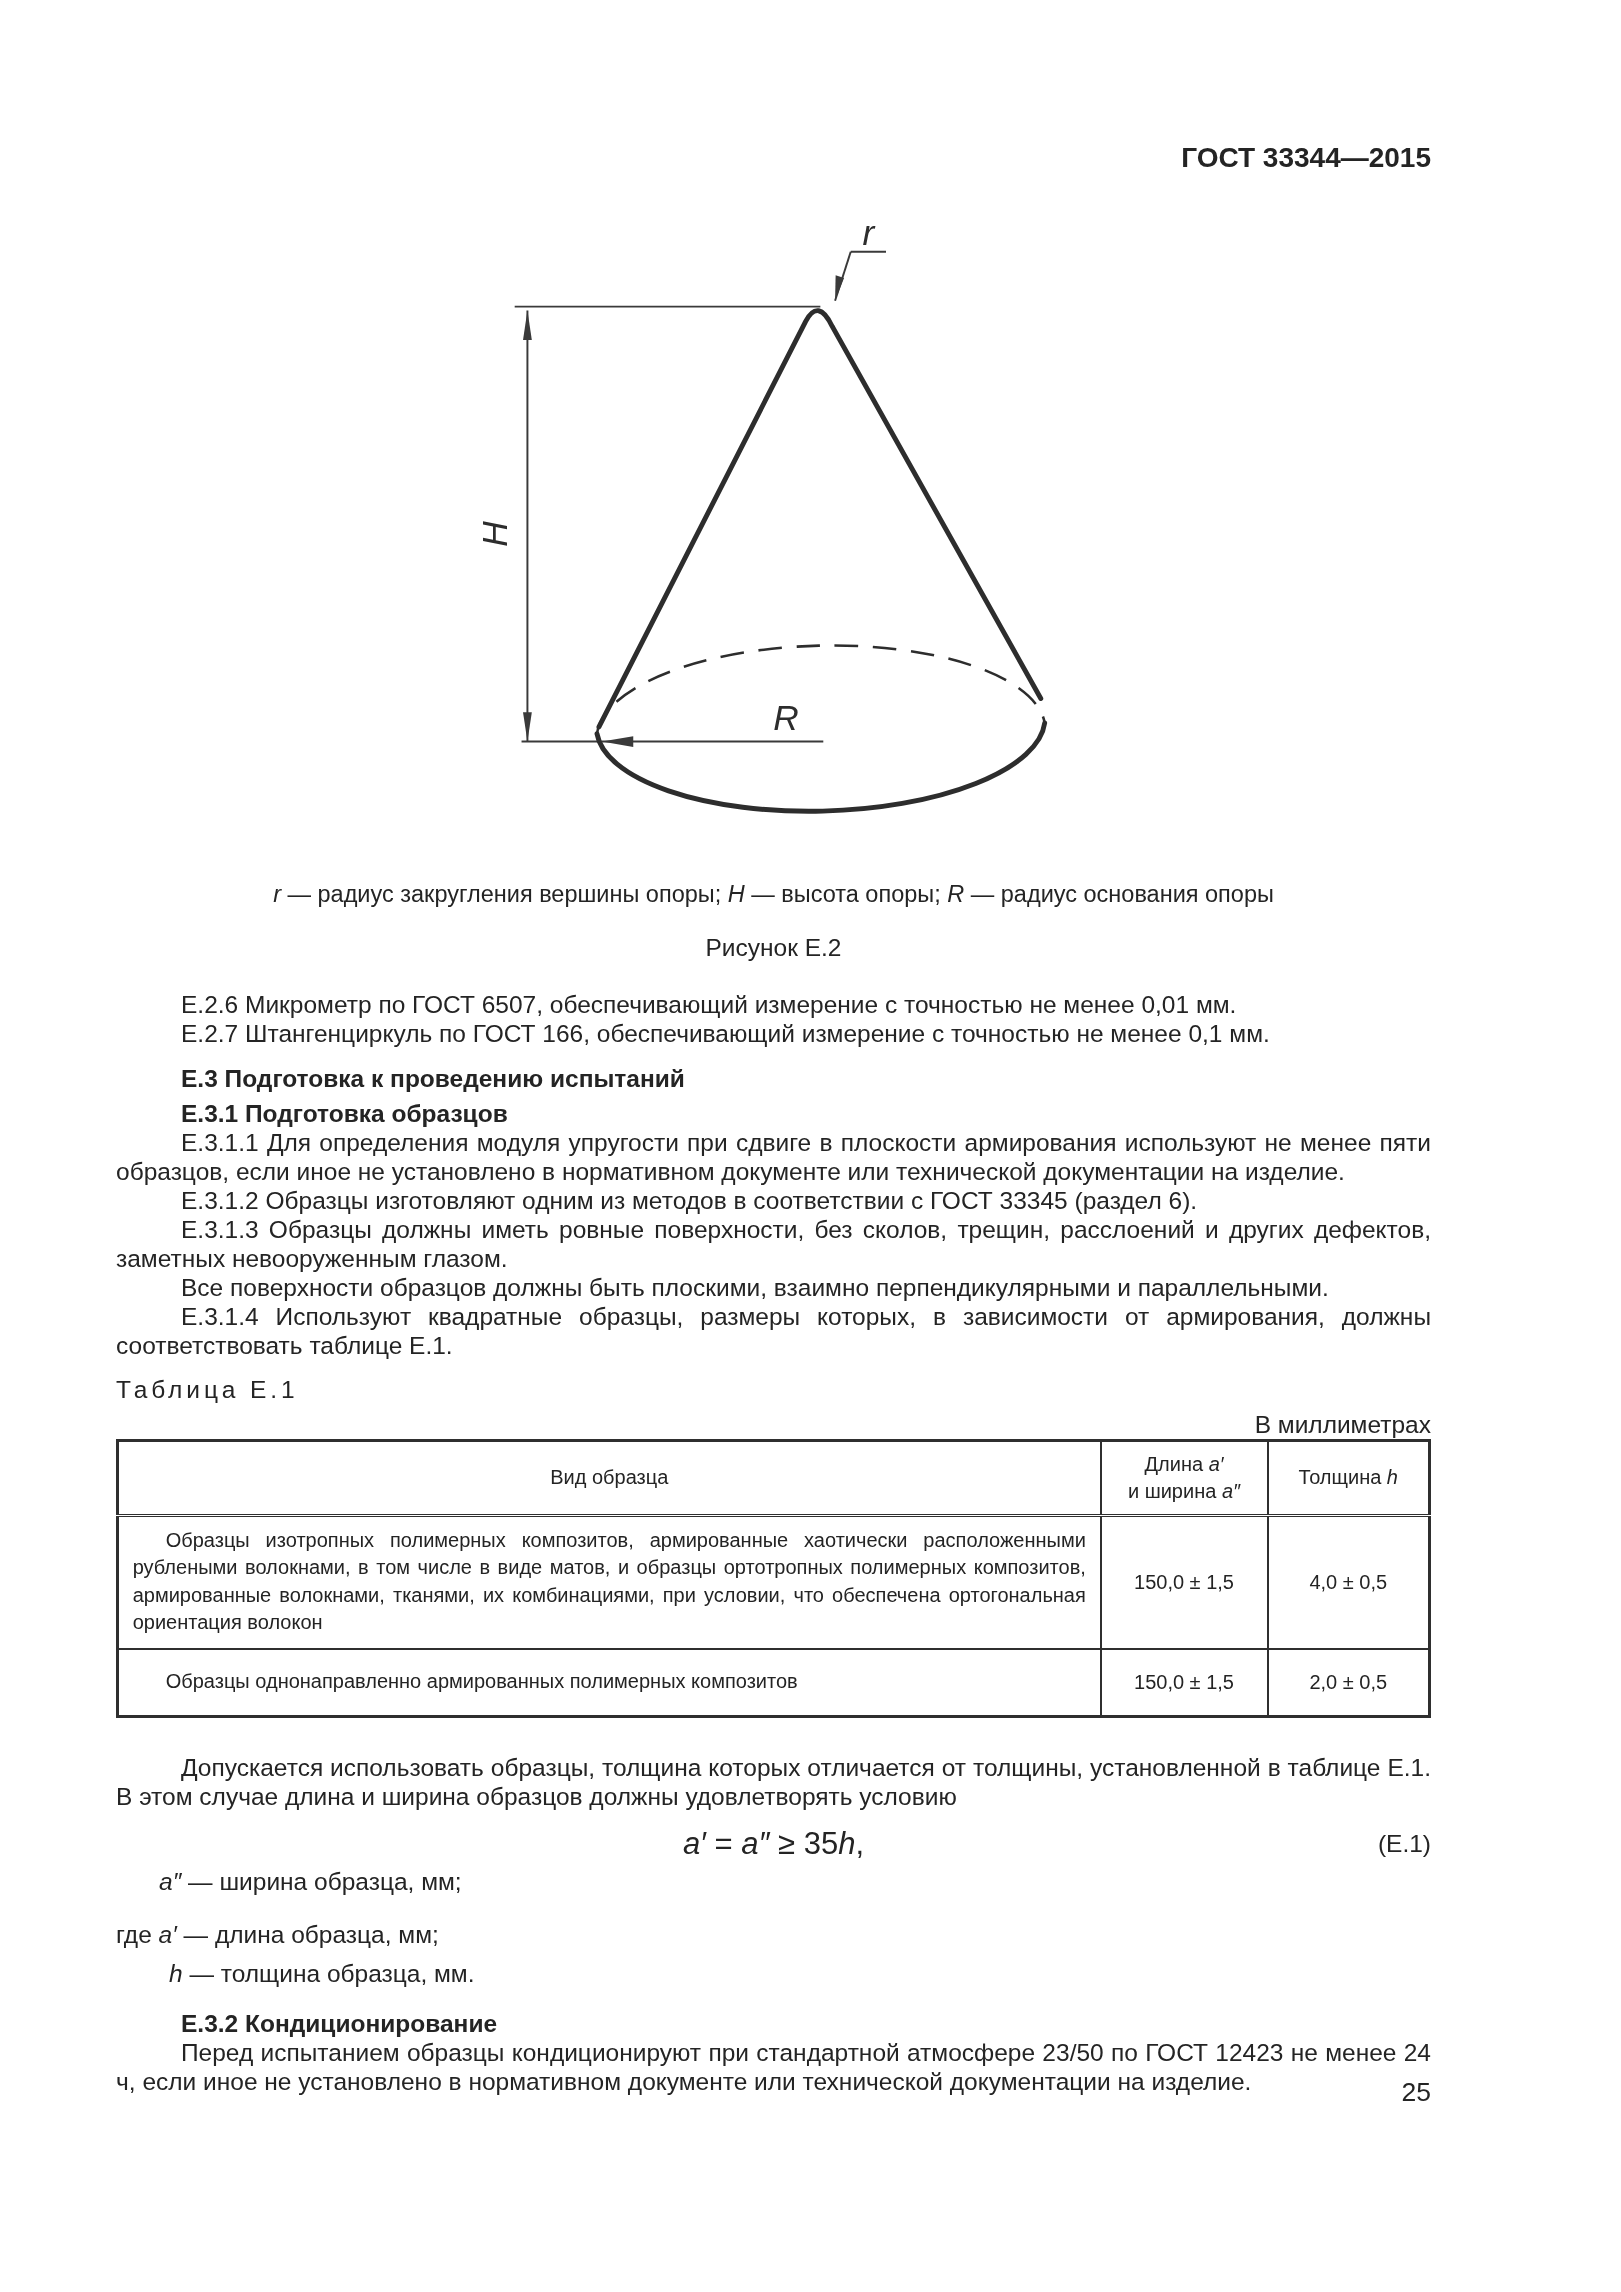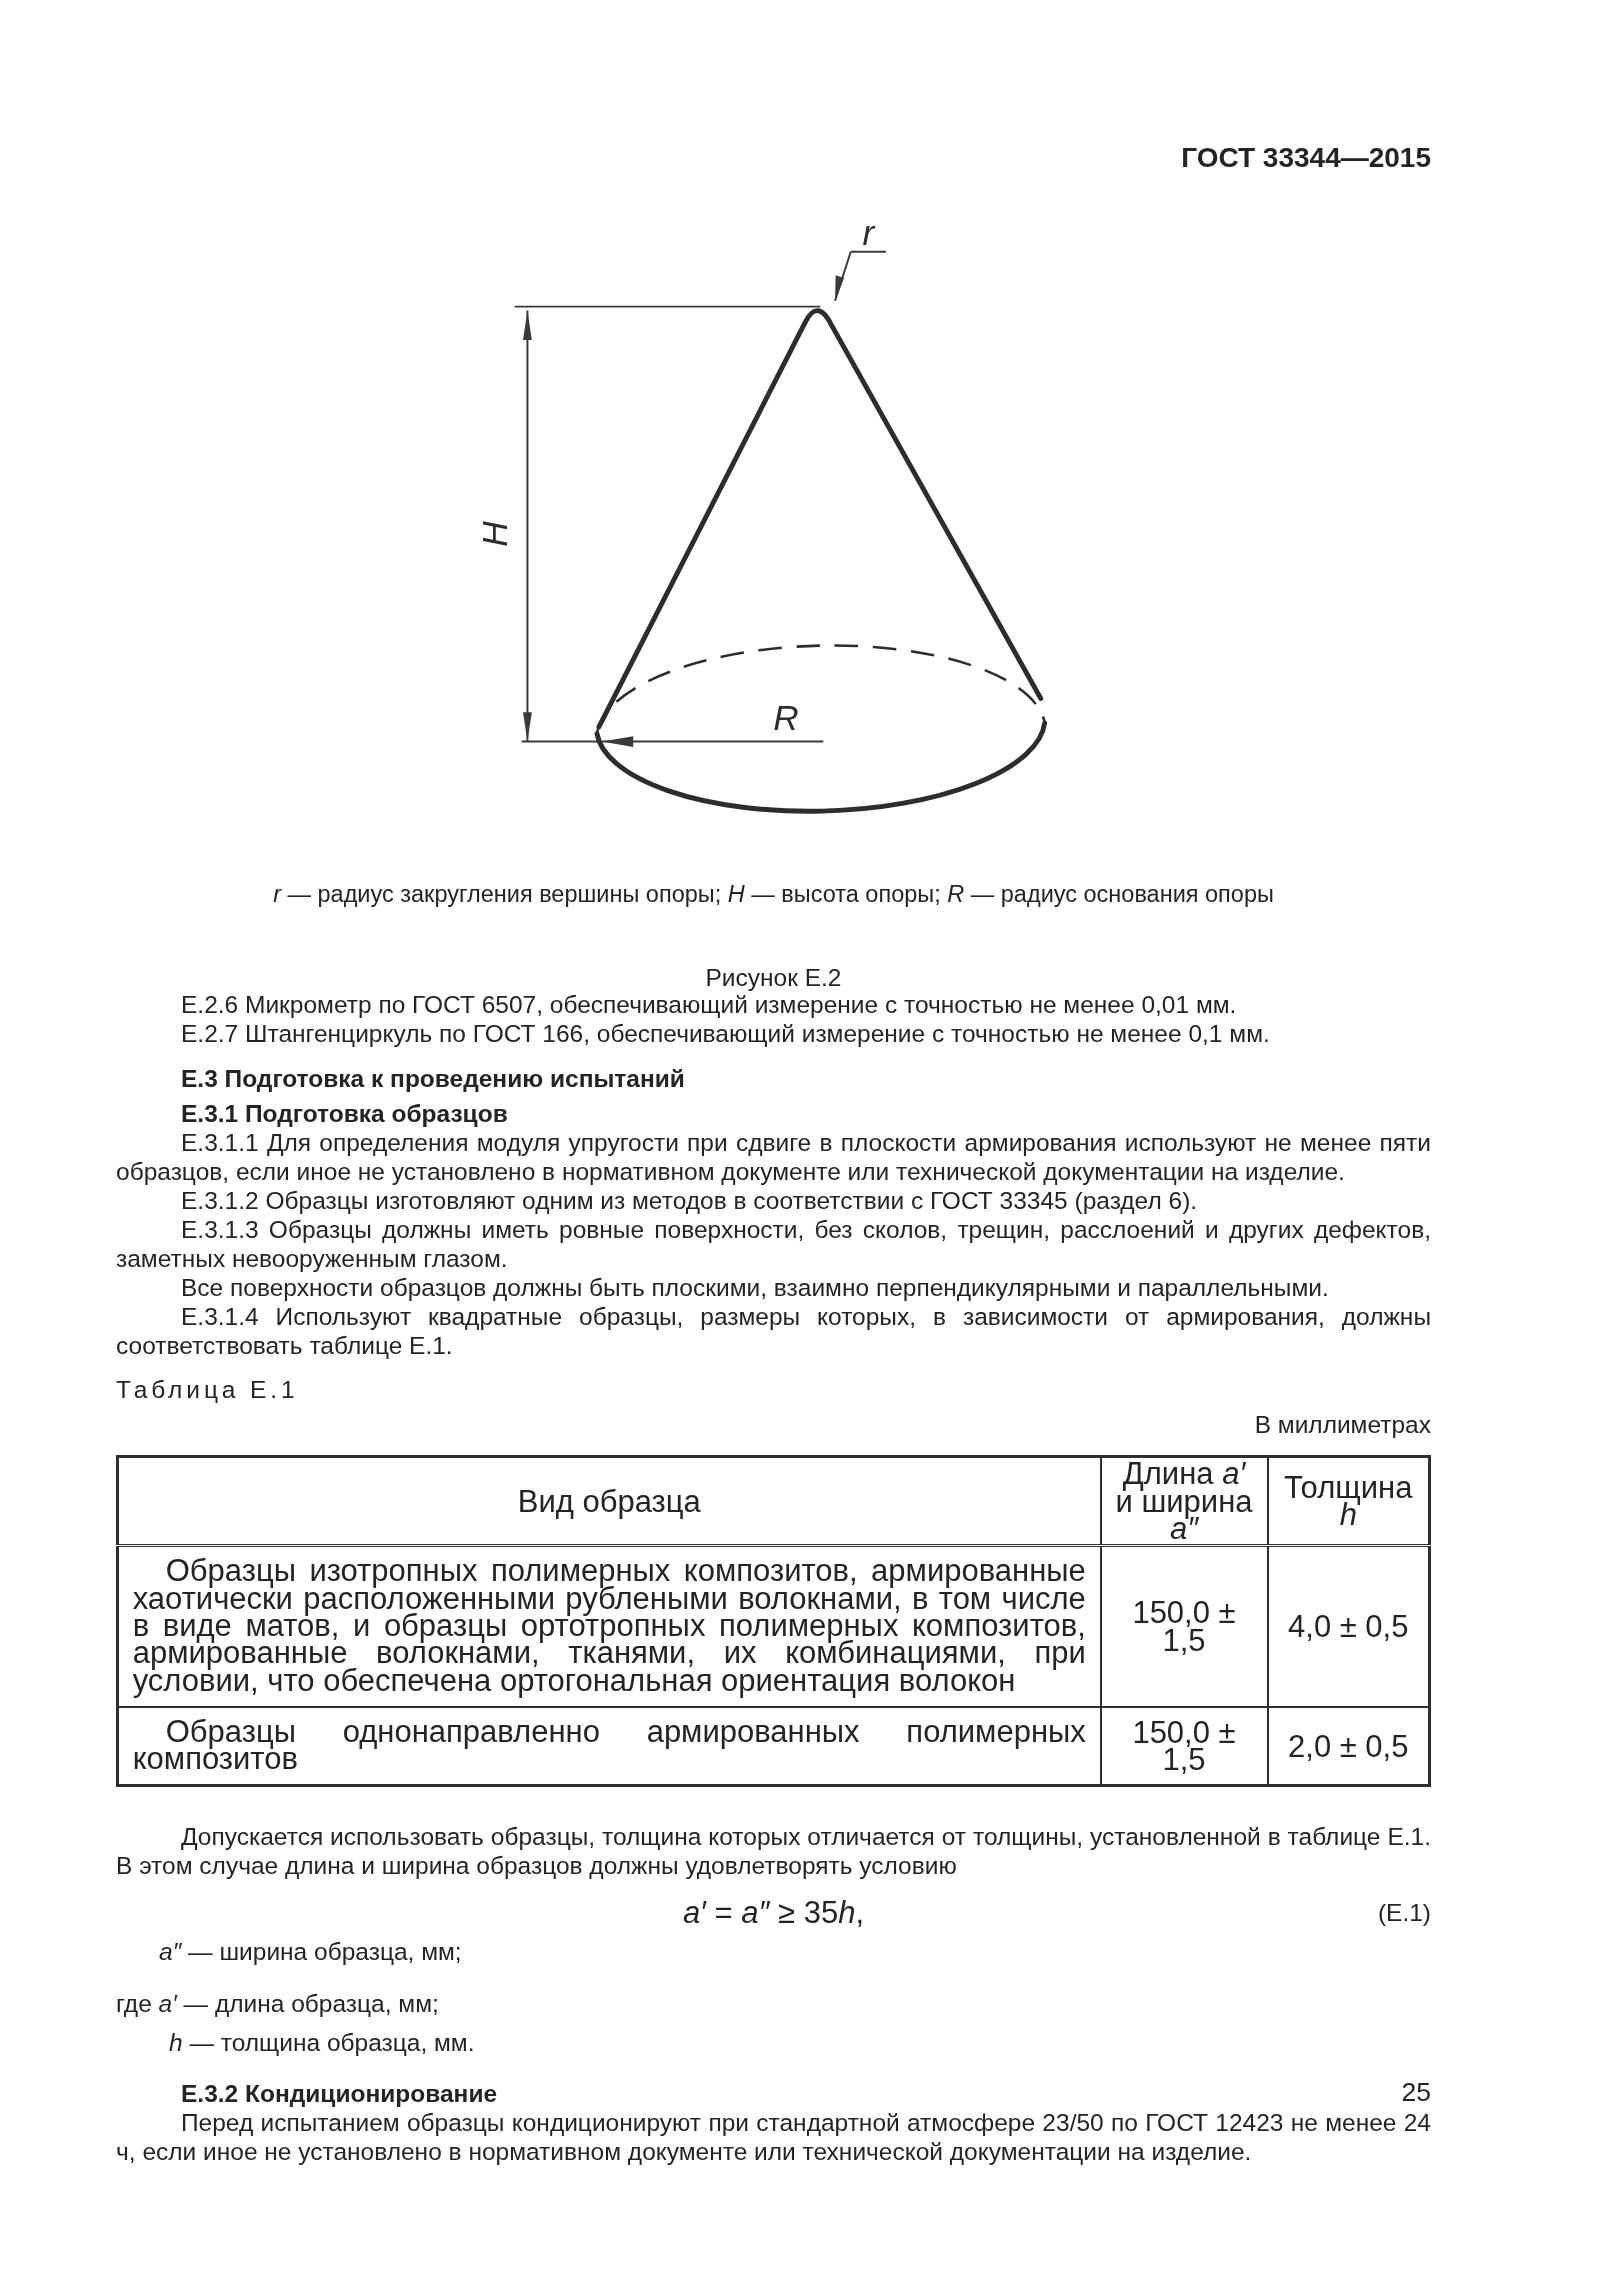--- a/index.html
+++ b/index.html
@@ -9,37 +9,37 @@
     font-family:"Liberation Sans", sans-serif;
     font-size:24.5px; line-height:29px;text-decoration:underline;
   }
   .content-abs { position:absolute; left:116px; width:1315px; }
 
   .doc-header { top:143px; text-align:right; font-weight:bold; font-size:28px; }
 
   
   .fig-wrap { position:absolute; left:480px; top:191px; width:667px; height:676px; }
   .fig-caption { top:880px; text-align:center; font-size:23.5px; }
-  .fig-label { top:963px; text-align:center; font-size:24.5px; }
+  .fig-label { top:933px; text-align:center; font-size:24.5px; }
   .it { font-style:italic; }
 
   .flow { top:990px; }
   .para { text-align:justify; text-indent:65px; margin:0; }
   .heading { font-weight:bold; text-indent:65px; margin:0; }
   .mt16 { margin-top:15.7px; }
   .mt6  { margin-top:5.9px; }
   .mt22 { margin-top:21.6px; }
   .mt36 { margin-top:35px; }
 
   .table-label { letter-spacing:3.9px; text-indent:0; margin-top:15.7px; }
   .units-note { text-align:right; margin-top:5.9px; }
 
   table.spec {
-    margin-top:16px; border-collapse:collapse; width:1315px;
-    border:3.9px solid #2f2f2f; font-size:31px; line-height:27.4px;
+    margin-top:0; border-collapse:collapse; width:1315px;
+    border:3.9px solid #2f2f2f; font-size:20px; line-height:27.4px;
   }
   table.spec th, table.spec td { border:2px solid #2f2f2f; }
   table.spec thead th {
     border-bottom:3.9px double #2f2f2f;
     font-weight:normal; text-align:center; vertical-align:middle;
     height:68px; padding:2px 7.8px;
   }
   td.type-cell { text-align:justify; padding:9.8px 13.7px 11.8px 13.7px; text-indent:33px; vertical-align:middle; }
   td.num-cell { text-align:center; vertical-align:middle; padding:3.9px 5.9px; }
   tr.row-sep td { border-bottom:2.9px solid #2f2f2f; }

